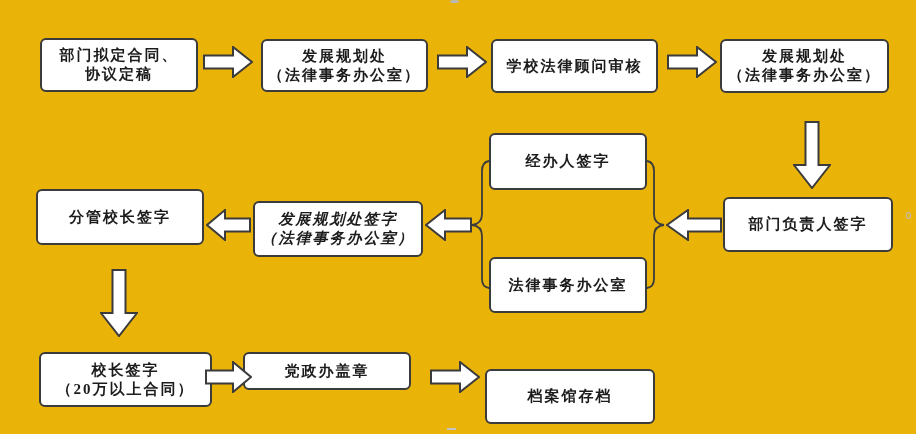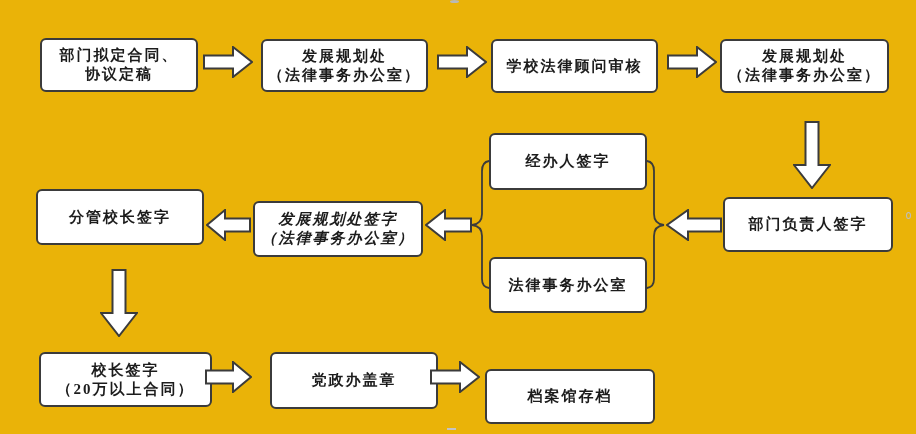--- a/index.html
+++ b/index.html
@@ -103,21 +103,21 @@
 
   <div class="box" style="left:36px; top:189px; width:168px; height:56px;">
     <span class="box-label">分管校长签字</span>
   </div>
 
   <div class="box" style="left:39px; top:352px; width:173px; height:55px;">
     <span class="box-label">校长签字
 （20万以上合同）</span>
   </div>
 
-  <div class="box" style="left:270px; top:352px; width:168px; height:57px;">
+  <div class="box" style="left:243px; top:352px; width:168px; height:38px;">
     <span class="box-label">党政办盖章</span>
   </div>
 
   <div class="box" style="left:485px; top:353px; width:170px; height:55px;margin-top:16px;">
     <span class="box-label">档案馆存档</span>
   </div>
 
   <svg class="arrow" style="left:203px; top:46px;" width="50" height="32" viewBox="0 0 50 32">
     <polygon points="1,9.5 30,9.5 30,1 49,16 30,31 30,22.5 1,22.5"></polygon>
   </svg>

